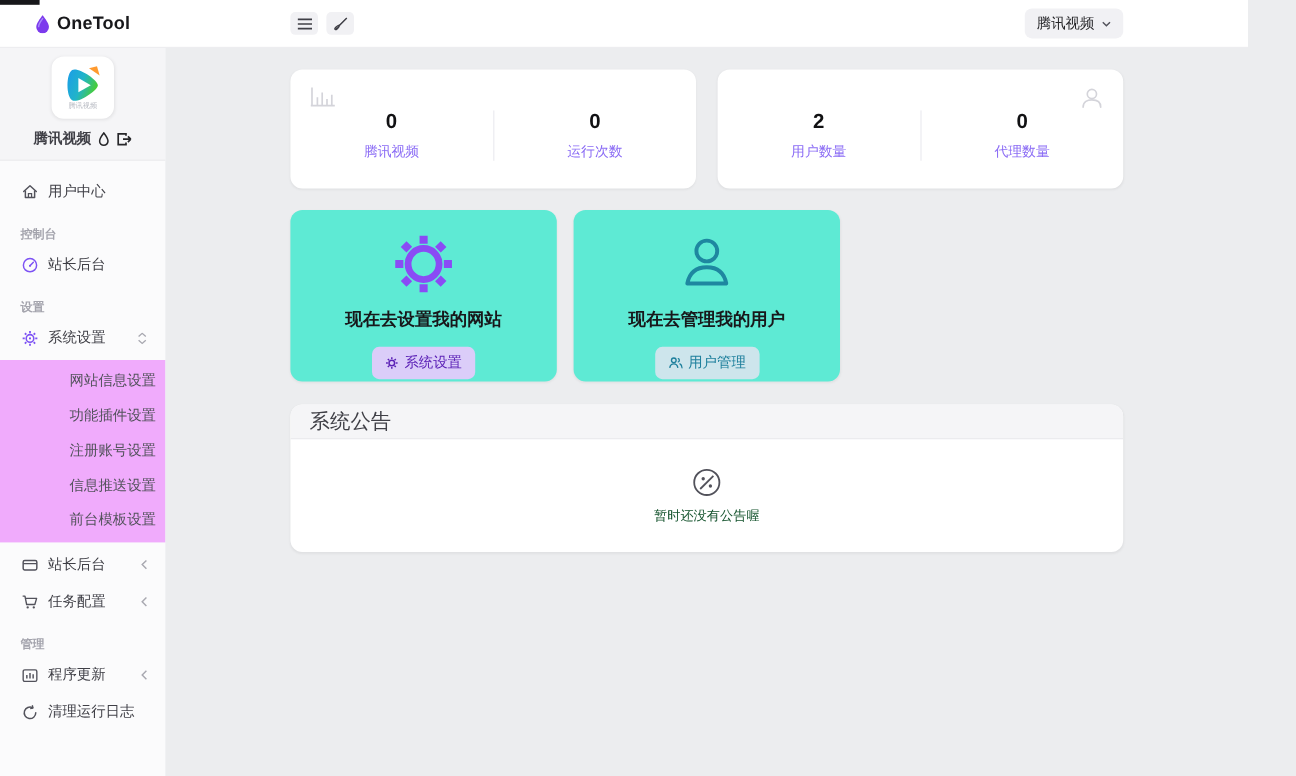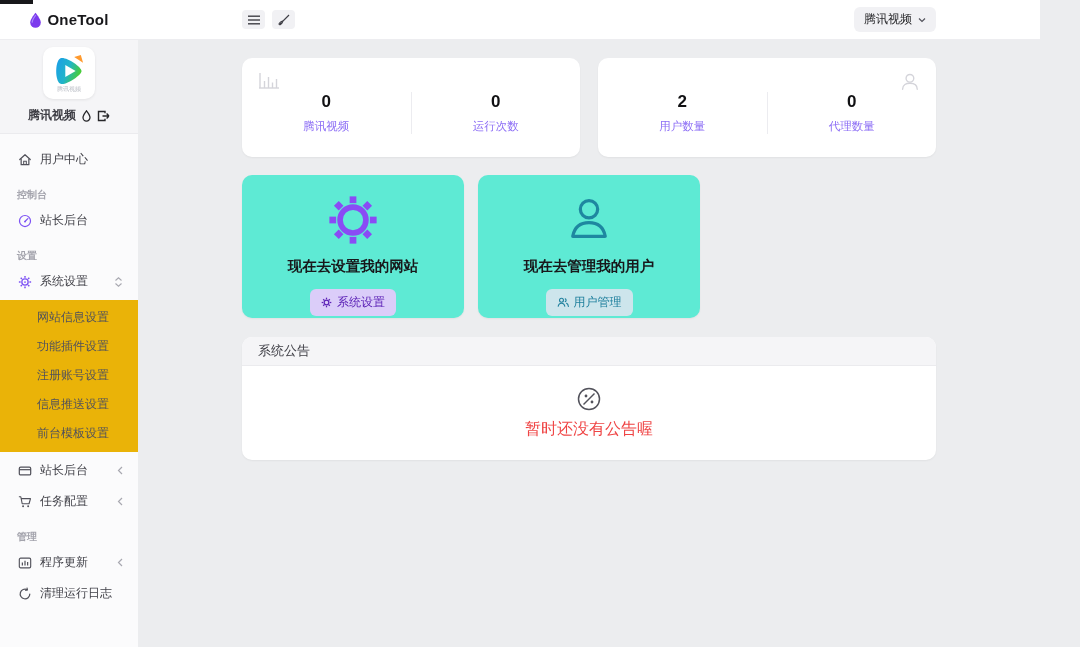--- a/index.html
+++ b/index.html
@@ -43,21 +43,21 @@
   .site-row .mini-ic { display: flex; cursor: pointer; }
 
   .side-menu { padding: 10px 14px 10px 16px; }
   .menu-item { display: flex; align-items: center; gap: 8px; padding: 7px 1px; font-size: 12px;
                color: #3f3f46; cursor: pointer; }
   .menu-item .mi-icon { width: 15px; height: 15px; display: flex; align-items: center; justify-content: center;
                         color: #52525b; flex-shrink: 0; }
   .menu-item .mi-icon.purple { color: #7d52f4; }
   .menu-item .mi-caret { margin-left: auto; color: #a8a8b0; display: flex; }
   .menu-section { font-size: 10px; font-weight: bold; color: #a4a4ad; margin: 13px 1px 3px; }
-  .submenu { background: #eab308; margin: 3px -14px 3px -16px; padding: 3px 0 4px; }
+  .submenu { background: #f0abfc; margin: 3px -14px 3px -16px; padding: 3px 0 4px; text-align: right; }
   .submenu-item { display: block; font-size: 12px; color: #52525b; padding: 6px 8px 6px 37px; cursor: pointer; }
 
   
   .main { flex: 1; background: #ecedef; overflow: hidden; }
   .container { width: 694px; margin: 18px auto 0; }
 
   .stat-row { display: grid; grid-template-columns: 1fr 1fr; gap: 18px; margin-bottom: 18px; }
   .stat-card { position: relative; background: #fff; border-radius: 10px; height: 99px;
                box-shadow: 0 1px 2px rgba(0,0,0,.05); }
   .corner-icon { position: absolute; top: 13px; color: #d4d4da; }
@@ -75,23 +75,23 @@
   .action-icon { height: 56px; display: flex; align-items: center; justify-content: center; }
   .action-title { font-size: 14.5px; font-weight: bold; color: #18181b; margin-top: 9px; }
   .action-btn { margin-top: 13px; display: flex; align-items: center; gap: 5px; border: none; cursor: pointer;
                 border-radius: 6px; padding: 5px 11px; font-size: 12px; font-family: inherit; }
   .btn-purple { background: #dbcdf9; color: #5b21b6; }
   .btn-teal   { background: #cde5ec; color: #1d7f9c; }
   .btn-green  { background: #e2eed4; color: #569413; }
 
   .announce-panel { background: #fff; border-radius: 10px; overflow: hidden; box-shadow: 0 1px 2px rgba(0,0,0,.05); }
   .announce-head { height: 29px; background: #f5f5f7; border-bottom: 1px solid #ebebee; display: flex;
-                   align-items: center; padding: 0 16px; font-size: 13px; color: #3f3f46; }
+                   align-items: center; padding: 0 16px; font-size: 17px; color: #3f3f46; }
   .announce-body { height: 94px; display: flex; flex-direction: column; align-items: center; justify-content: center; gap: 7px; }
-  .empty-text { font-size: 16px; color: #ef4444; }
+  .empty-text { font-size: 11px; color: #14532d; }
 
   svg { display: block; }
 </style>
 </head>
 <body>
 
 <div class="artifact-strip"></div>
 
 <div class="app">
 

